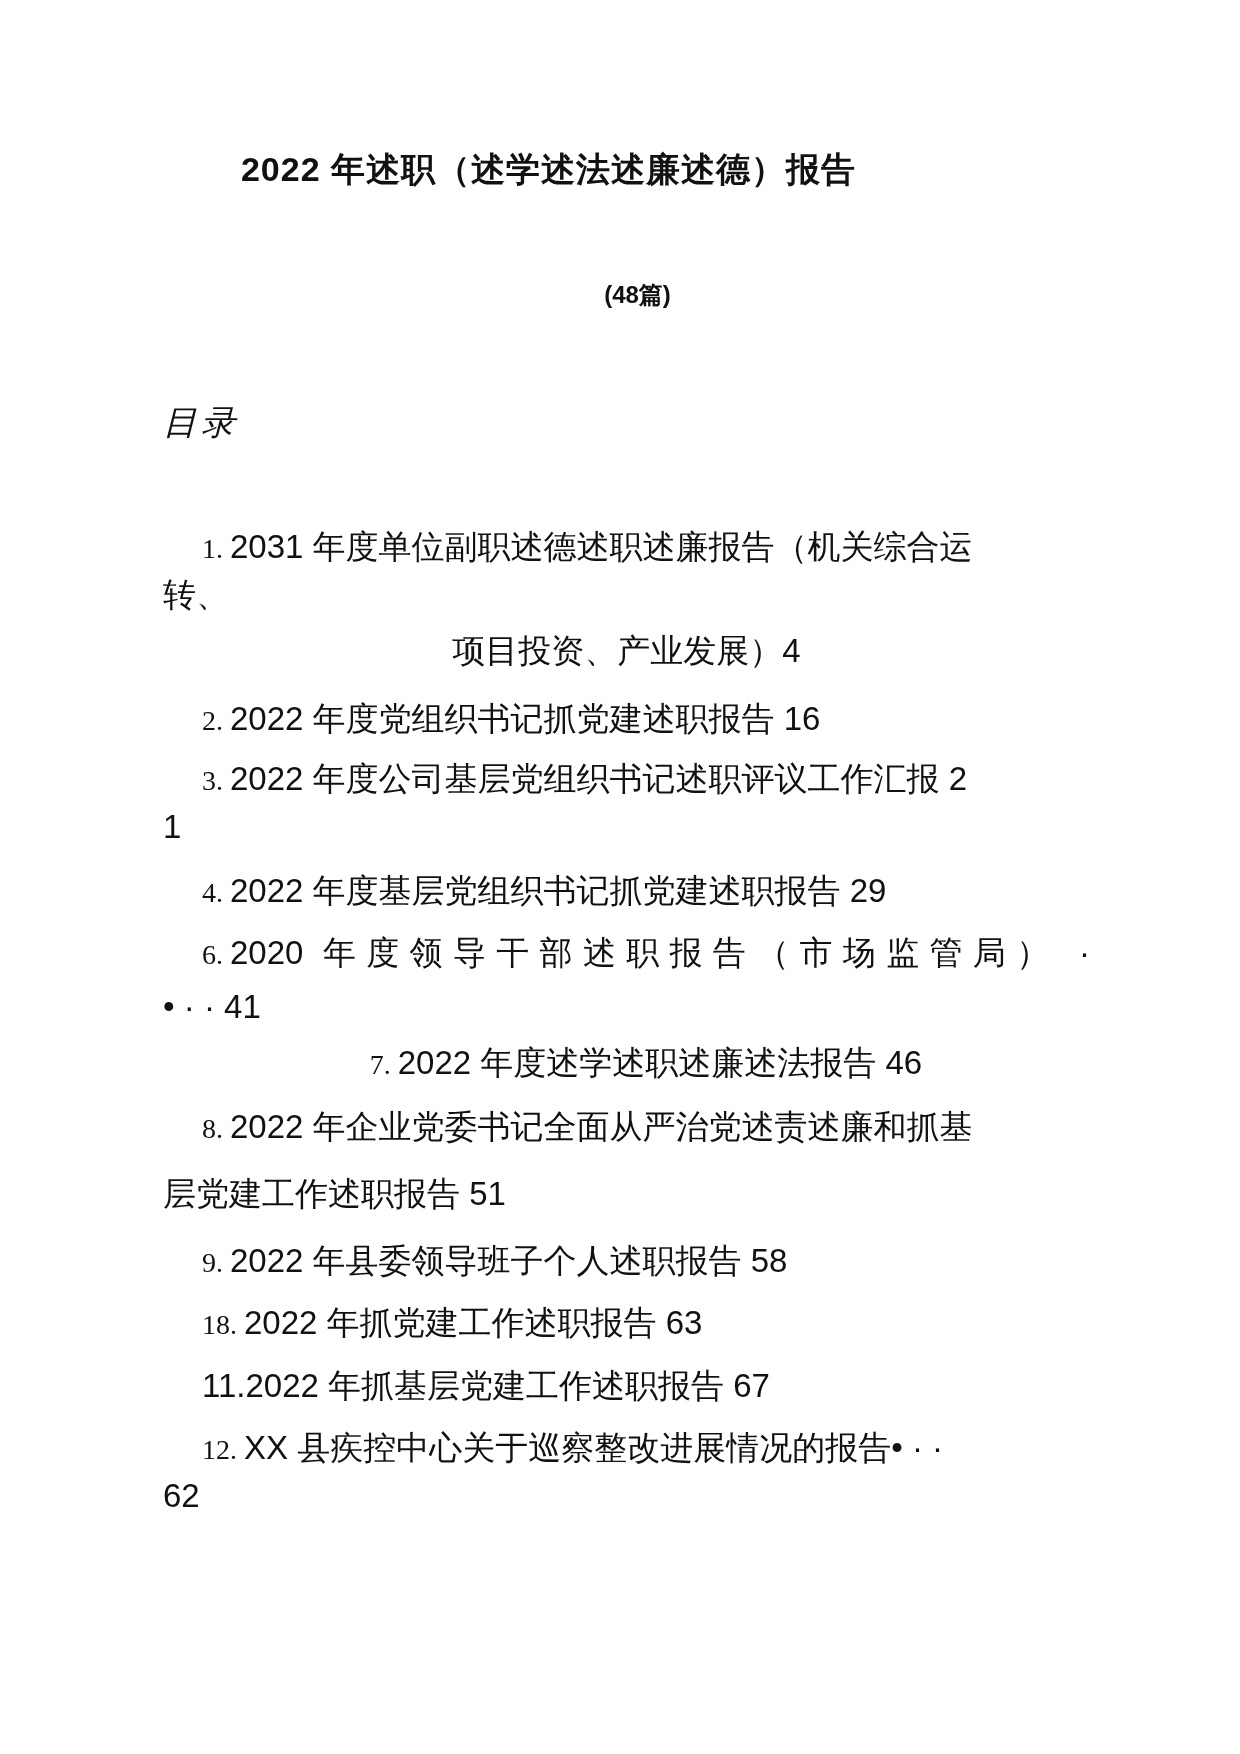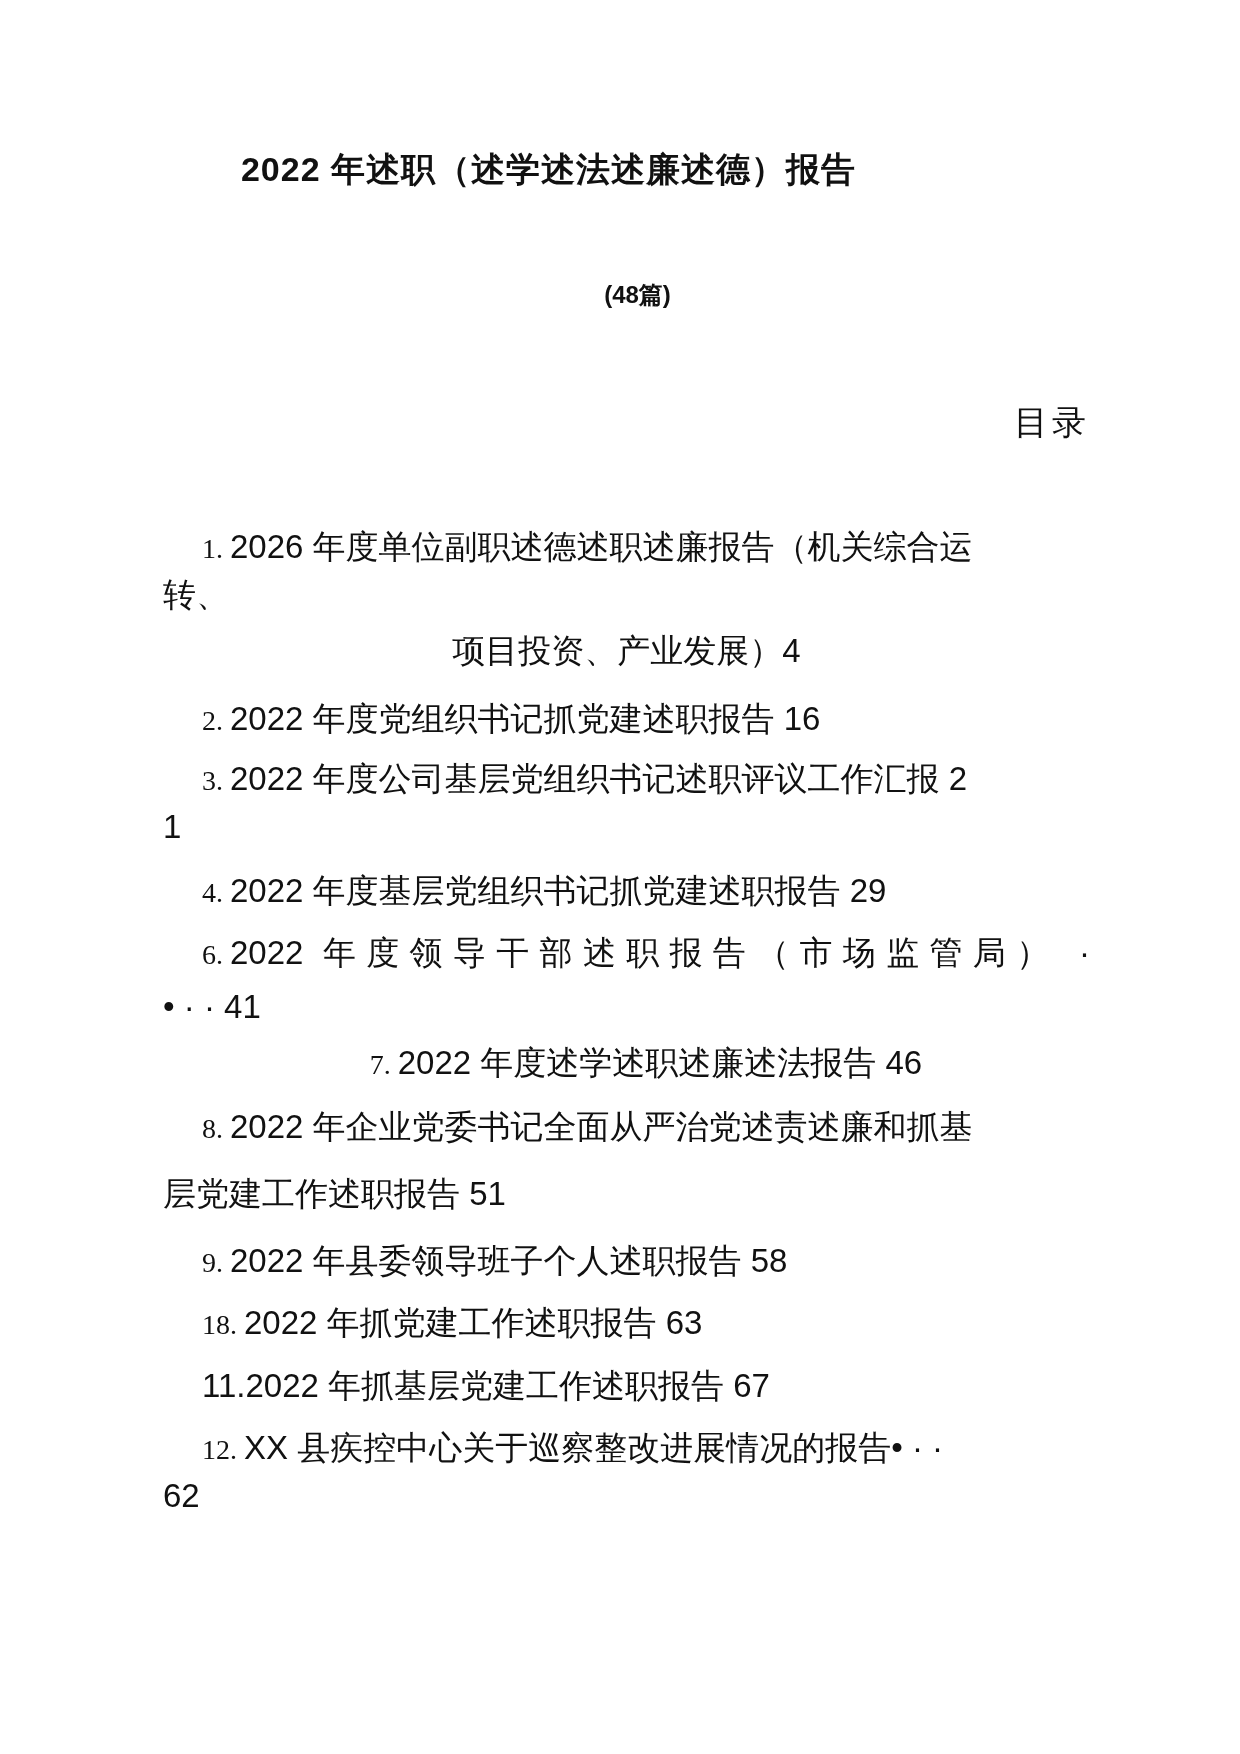--- a/index.html
+++ b/index.html
@@ -37,22 +37,23 @@
     line-height: 40px;
     font-weight: 700;
     text-align: center;
     transform: translateX(11px);
   }
   .toc-heading {
     margin-top: 84px;
     font-size: 34px;
     line-height: 46px;
     font-weight: 400;
-    text-align: right;
+    text-align: left;
     letter-spacing: 4px;
+    font-style: italic;
   }
   .toc {
     margin-top: 0;
   }
   .line {
     font-size: 33px;
     line-height: 46px;
     font-weight: 400;
     white-space: nowrap;
   }
@@ -89,36 +90,36 @@
 <div class="page">
 
   <h1 class="title">2022 年述职（述学述法述廉述德）报告</h1>
 
   <div class="count">(48篇)</div>
 
   <div class="toc-heading">目录</div>
 
   <div class="toc">
 
-    <div class="line indent mt79"><span class="num">1.</span><span class="txt">2026 年度单位副职述德述职述廉报告（机关综合运</span></div>
+    <div class="line indent mt79"><span class="num">1.</span><span class="txt">2031 年度单位副职述德述职述廉报告（机关综合运</span></div>
 
     <div class="line mt0"><span class="txt">转、</span></div>
 
     <div class="line mt10"><span class="txt">项目投资、产业发展）4</span></div>
 
     <div class="line indent mt22"><span class="num">2.</span><span class="txt">2022 年度党组织书记抓党建述职报告 16</span></div>
 
     <div class="line indent mt12"><span class="num">3.</span><span class="txt">2022 年度公司基层党组织书记述职评议工作汇报 2</span></div>
 
     <div class="line mt0"><span class="txt">1</span></div>
 
     <div class="line indent mt18"><span class="num">4.</span><span class="txt">2022 年度基层党组织书记抓党建述职报告 29</span></div>
 
 
-    <div class="line indent justify mt14"><span class="num">6.</span><span class="txt">2022 年度领导干部述职报告（市场监管局） ·</span></div>
+    <div class="line indent justify mt14"><span class="num">6.</span><span class="txt">2020 年度领导干部述职报告（市场监管局） ·</span></div>
 
     <div class="line mt6"><span class="txt">• · · 41</span></div>
 
     <div class="line indent mt10"><span class="num">7.</span><span class="txt">2022 年度述学述职述廉述法报告 46</span></div>
 
     <div class="line indent mt16"><span class="num">8.</span><span class="txt">2022 年企业党委书记全面从严治党述责述廉和抓基</span></div>
 
     <div class="line mt19"><span class="txt">层党建工作述职报告 51</span></div>
 
     <div class="line indent mt21"><span class="num">9.</span><span class="txt">2022 年县委领导班子个人述职报告 58</span></div>

